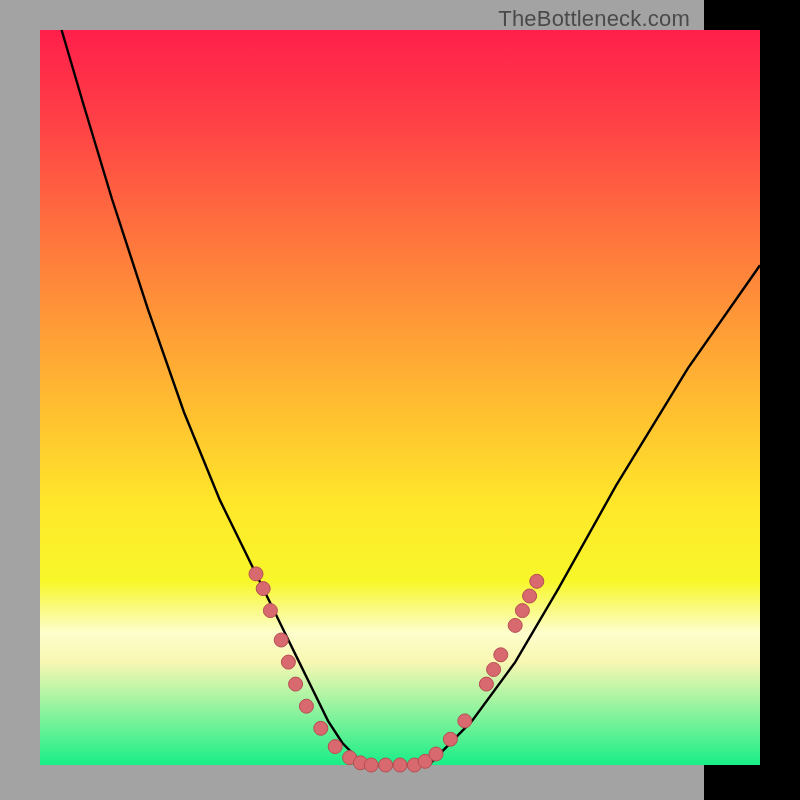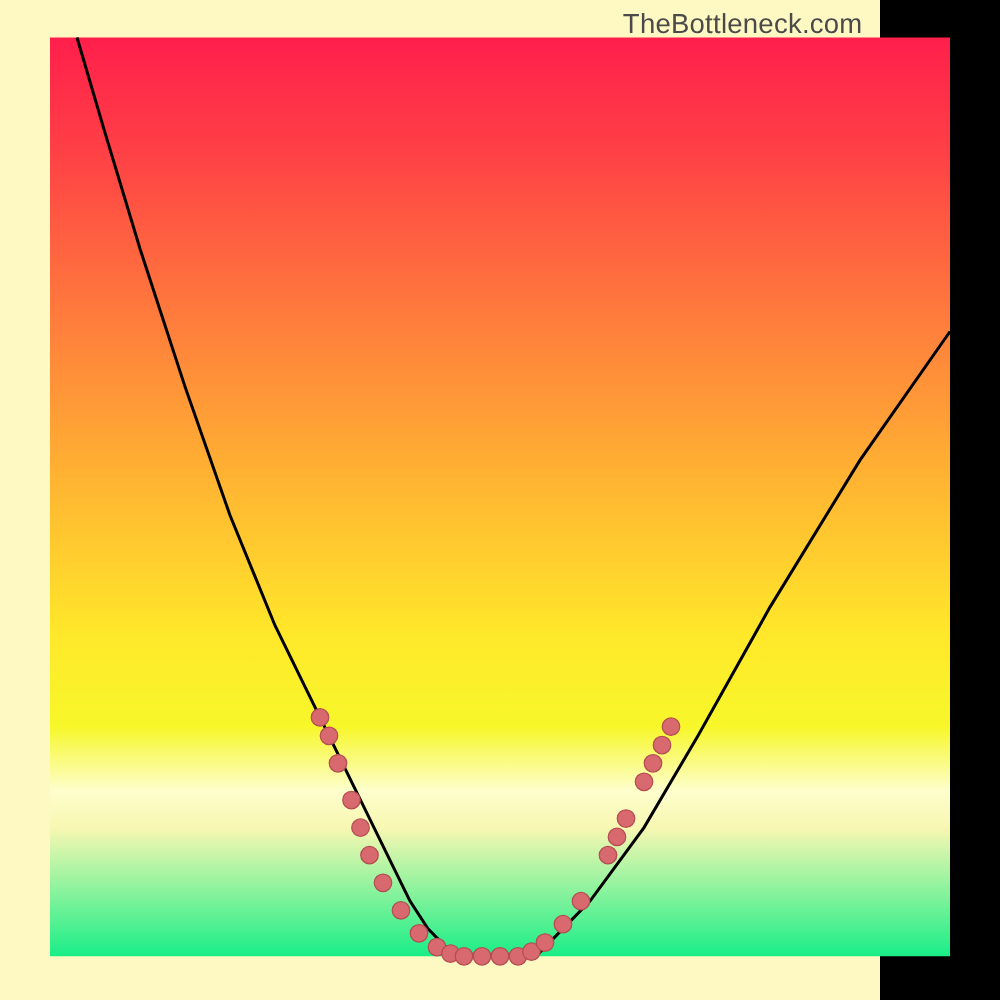--- a/index.html
+++ b/index.html
@@ -8,21 +8,21 @@
     width: 800px;
     height: 800px;
     overflow: hidden;
     background: #000;
     font-family: Arial, Helvetica, sans-serif;
   }
   .frame {
     position: absolute;
     left: 0; top: 0;
     width: 704px; height: 800px;
-    background: #fef9c3;
+    background: #a3a3a3;
   }
   .plot {
     position: absolute;
     left: 40px; top: 30px;
     width: 720px; height: 735px;
     background: linear-gradient(to bottom,
       #ff1f4b 0%,
       #ff3f46 12%,
       #ff6a3f 25%,
       #ff9438 38%,

